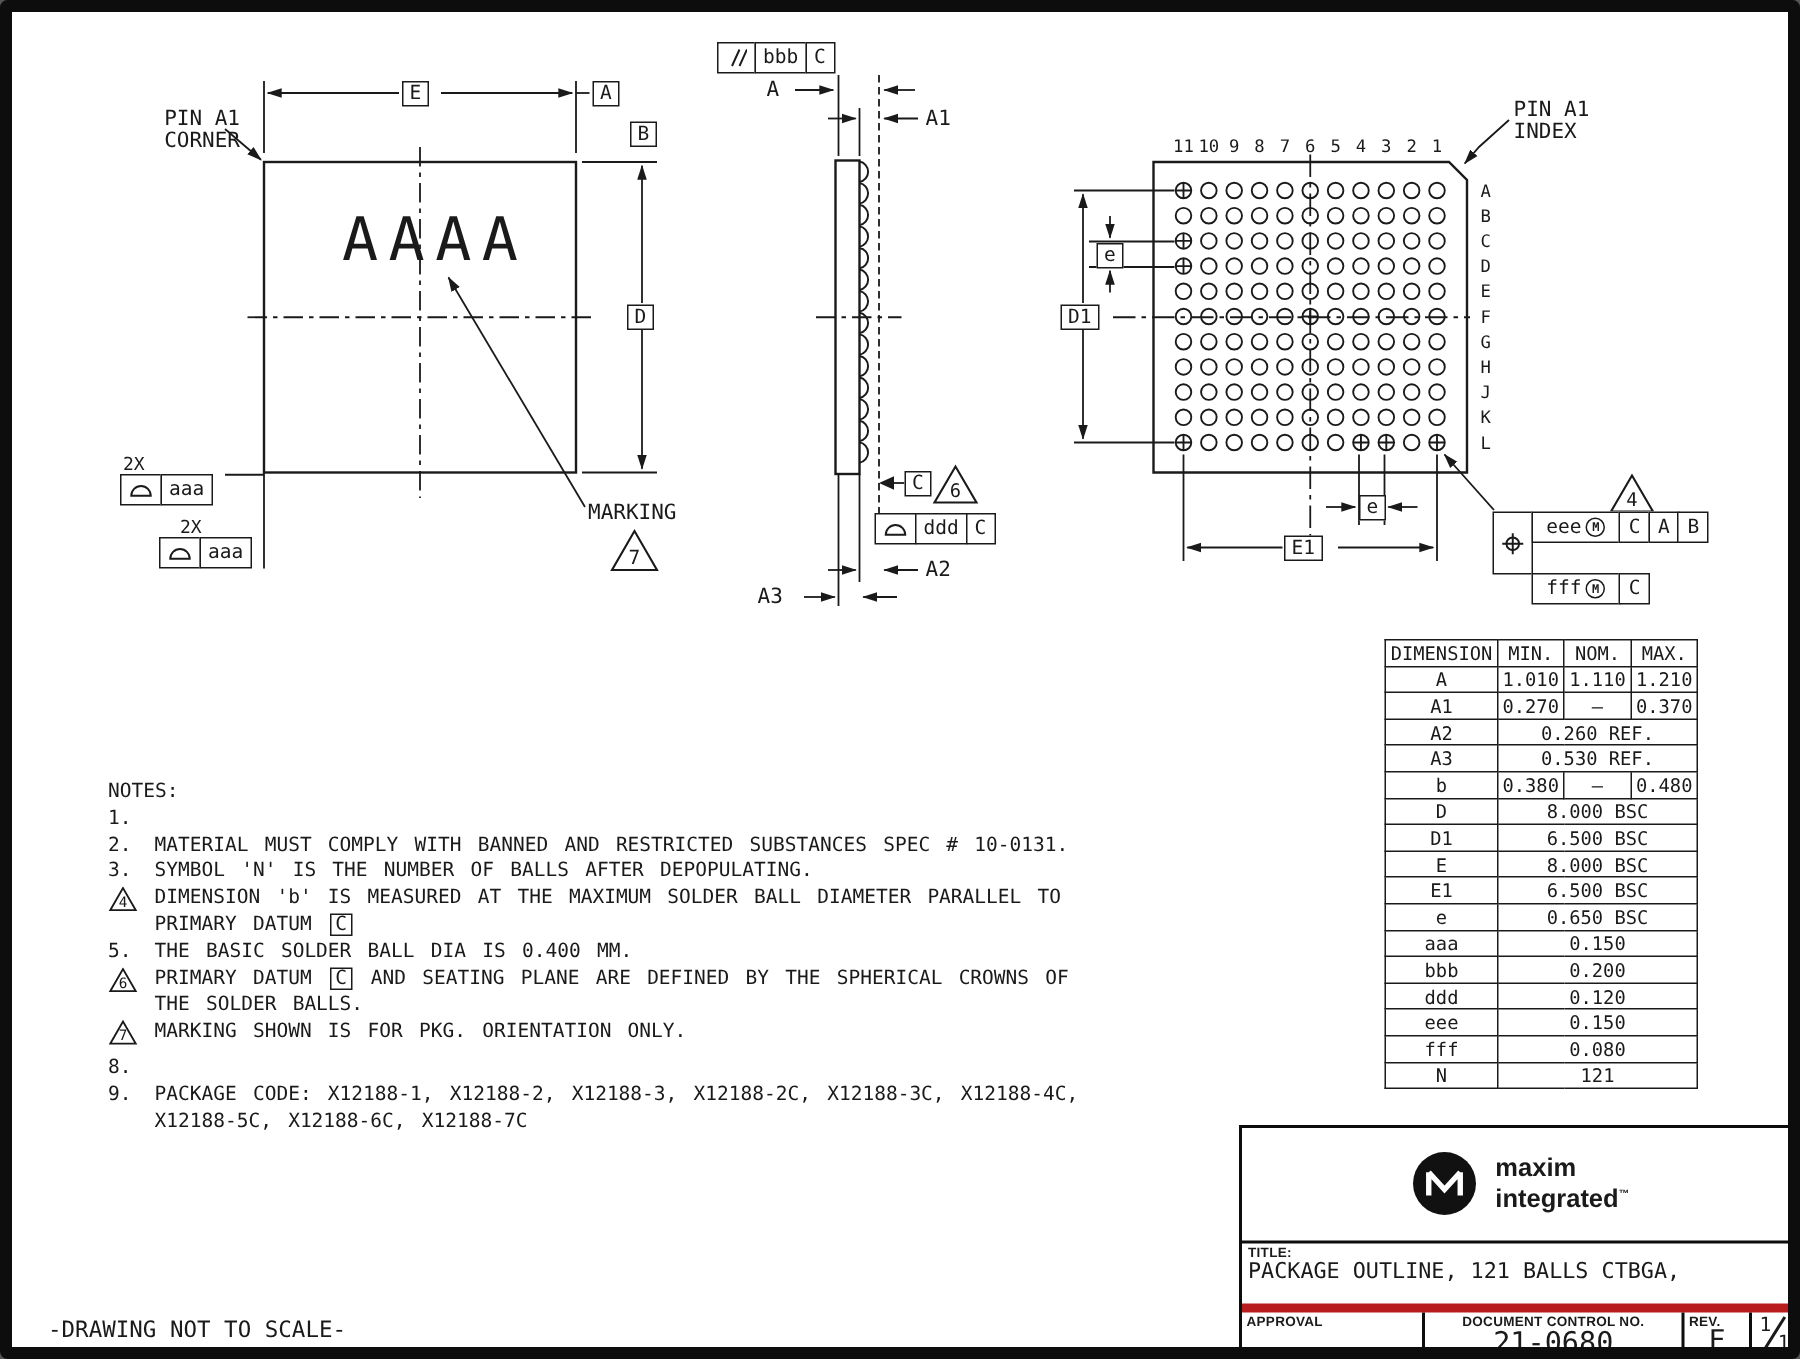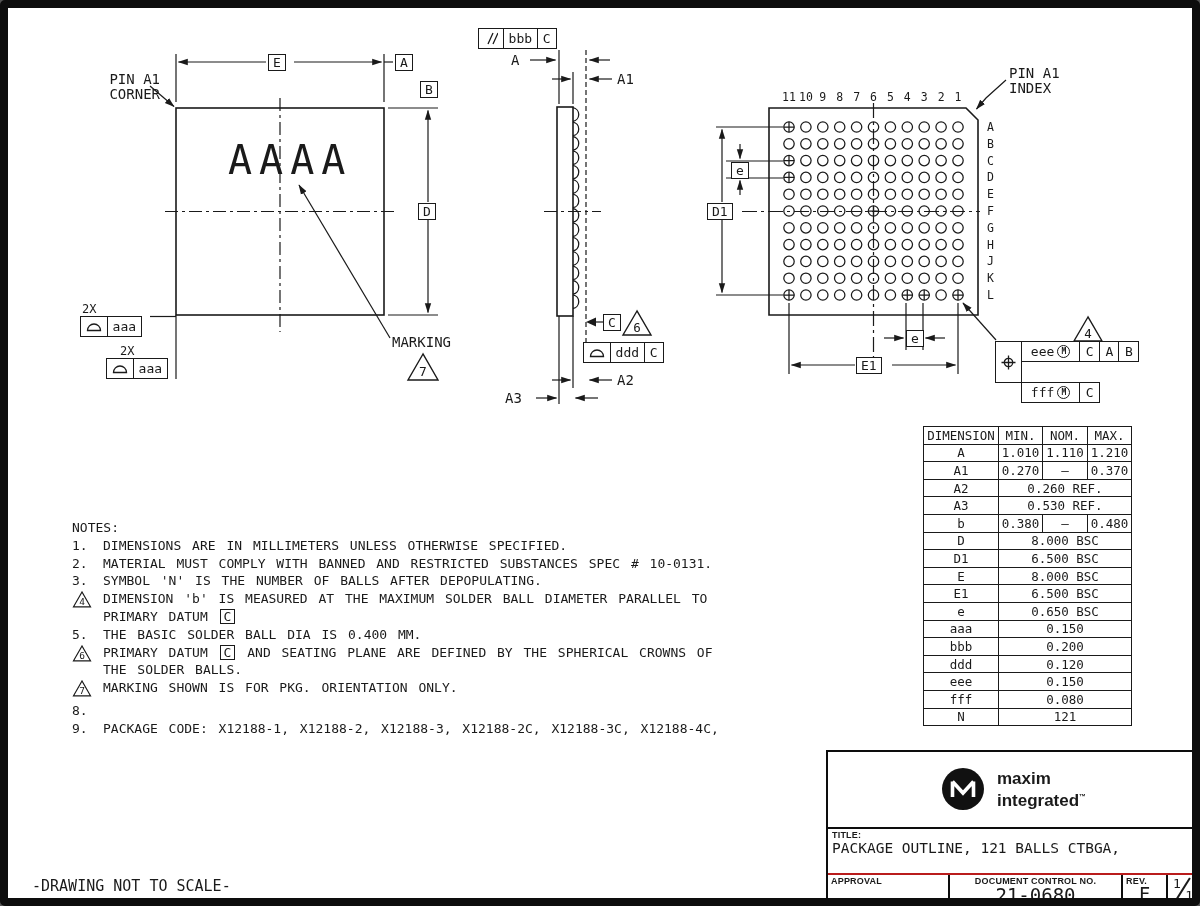--- a/index.html
+++ b/index.html
@@ -42,21 +42,21 @@
   #dimtable .c-min{width:44px}
   #dimtable .c-nom{width:45px}
   #dimtable .c-max{width:44px}
   
   #titleblock{position:absolute;left:818px;top:742px;width:374px;height:156px;z-index:2;
               border:2px solid #0d0d0d;background:#fff;display:flex;flex-direction:column}
   .tb-logo{height:78px;border-bottom:2px solid #0d0d0d;display:flex;align-items:center;
            justify-content:center;gap:11px}
   .brand{font-family:Liberation Sans, sans-serif;font-weight:bold;font-size:17px;line-height:18px}
   .brand sup{font-size:7px}
-  .tb-title{height:47px;border-bottom:2px solid #b91c1c;padding:1px 4px}
+  .tb-title{height:47px;border-bottom:6px solid #b91c1c;padding:1px 4px}
   .tb-label{font:bold 9px var(--sans);letter-spacing:.2px}
   .tb-title-text{font:14.5px var(--mono);line-height:16px;white-space:pre}
   .tb-bottom{height:29px;display:flex}
   .tb-bottom .bc{border-right:2px solid #0d0d0d;padding:1px 3px;position:relative}
   .bc-approval{flex:0 0 122px}
   .bc-doc{flex:0 0 173px;text-align:center}
   .bc-doc .big{font:19px var(--mono);line-height:18px}
   .bc-rev{flex:0 0 45px}
   .bc-rev .big{font:19px var(--mono);text-align:center;line-height:16px}
   .bc-sheet{flex:1;border-right:none !important}
@@ -382,23 +382,20 @@
         <span class="mcirc">M</span>
       </span>
     <span class="cell" style="width:21px;margin-top:-1.4px">C</span>
   </div>
 
   <div id="notes">
     <div>NOTES:</div>
     <div>
         <div class="note-item">
           <div class="note-num">1.</div>
-          <div>
-            <div>DIMENSIONS ARE IN MILLIMETERS UNLESS OTHERWISE SPECIFIED.</div>
-          </div>
         </div>
         <div class="note-item">
           <div class="note-num">2.</div>
           <div>
             <div>MATERIAL MUST COMPLY WITH BANNED AND RESTRICTED SUBSTANCES SPEC # 10-0131.</div>
           </div>
         </div>
         <div class="note-item">
           <div class="note-num">3.</div>
           <div>
@@ -440,20 +437,21 @@
             <div>MARKING SHOWN IS FOR PKG. ORIENTATION ONLY.</div>
           </div>
         </div>
         <div class="note-item">
           <div class="note-num">8.</div>
         </div>
         <div class="note-item">
           <div class="note-num">9.</div>
           <div>
             <div>PACKAGE CODE: X12188-1, X12188-2, X12188-3, X12188-2C, X12188-3C, X12188-4C,</div>
+            <div>X12188-5C, X12188-6C, X12188-7C</div>
           </div>
         </div>
       </div>
   </div>
 
   <table id="dimtable">
     <tbody>
         <tr>
           <th class="c-dim">DIMENSION</th>
           <th class="c-min">MIN.</th>

